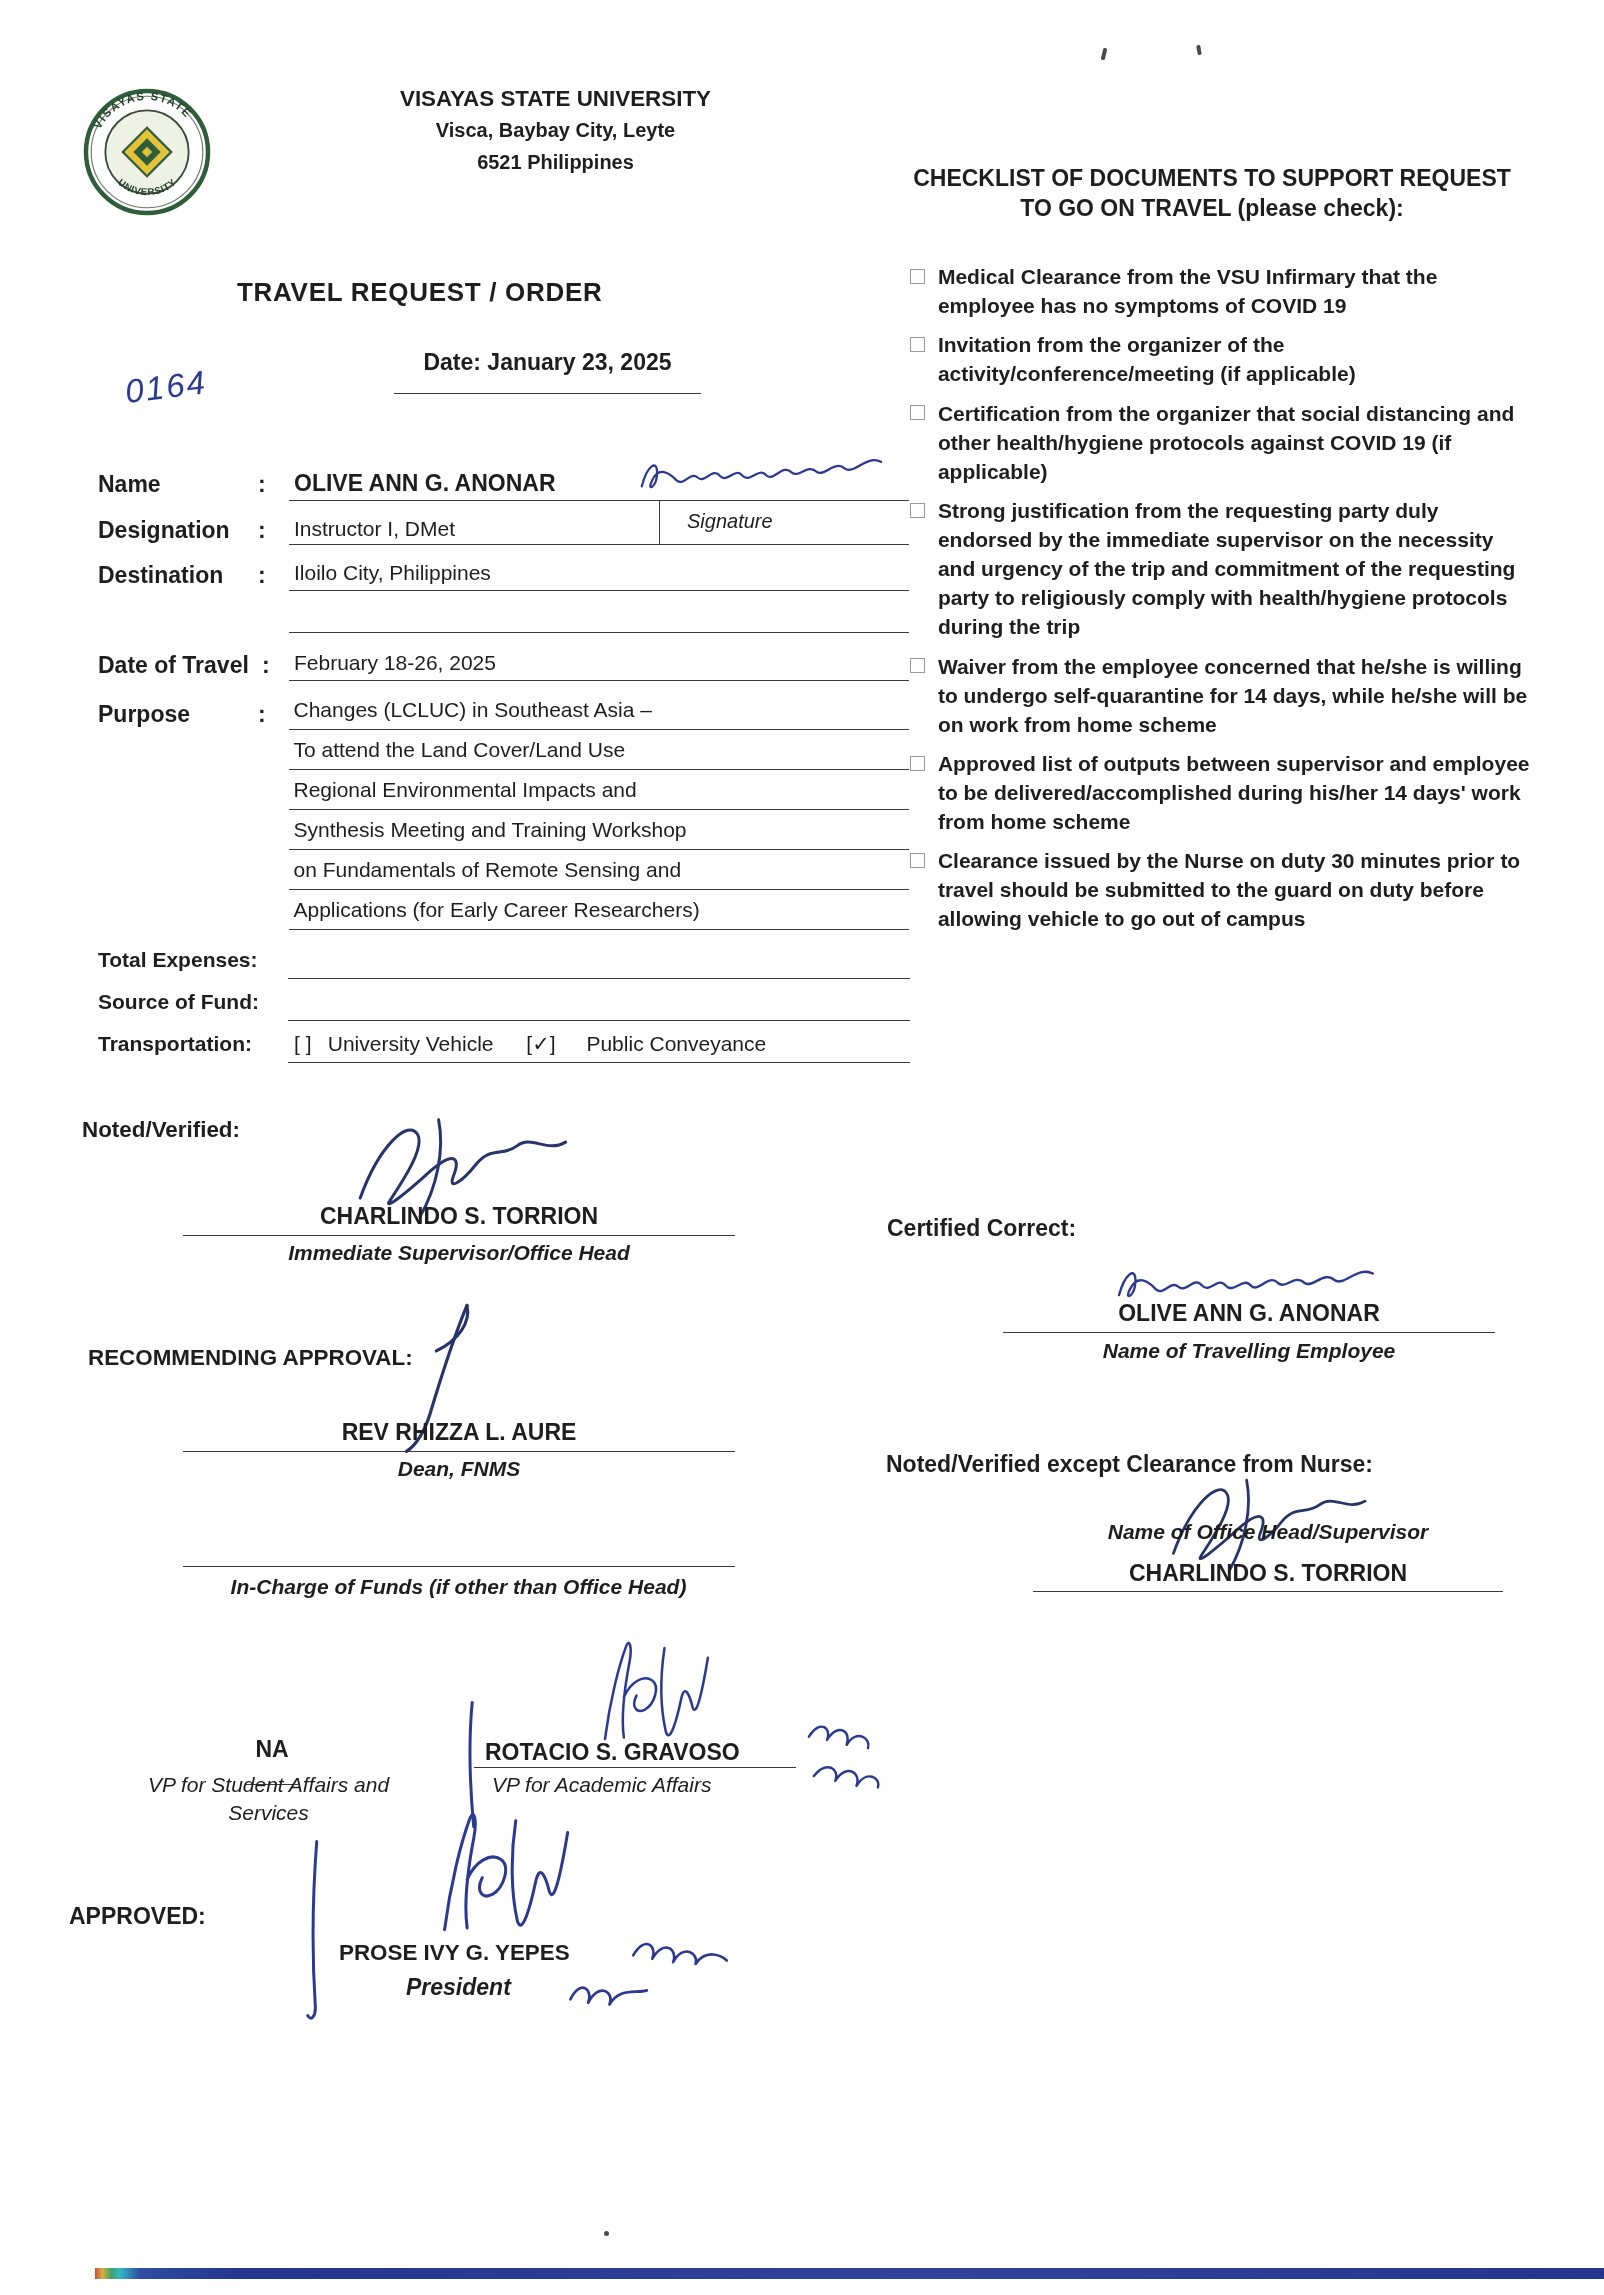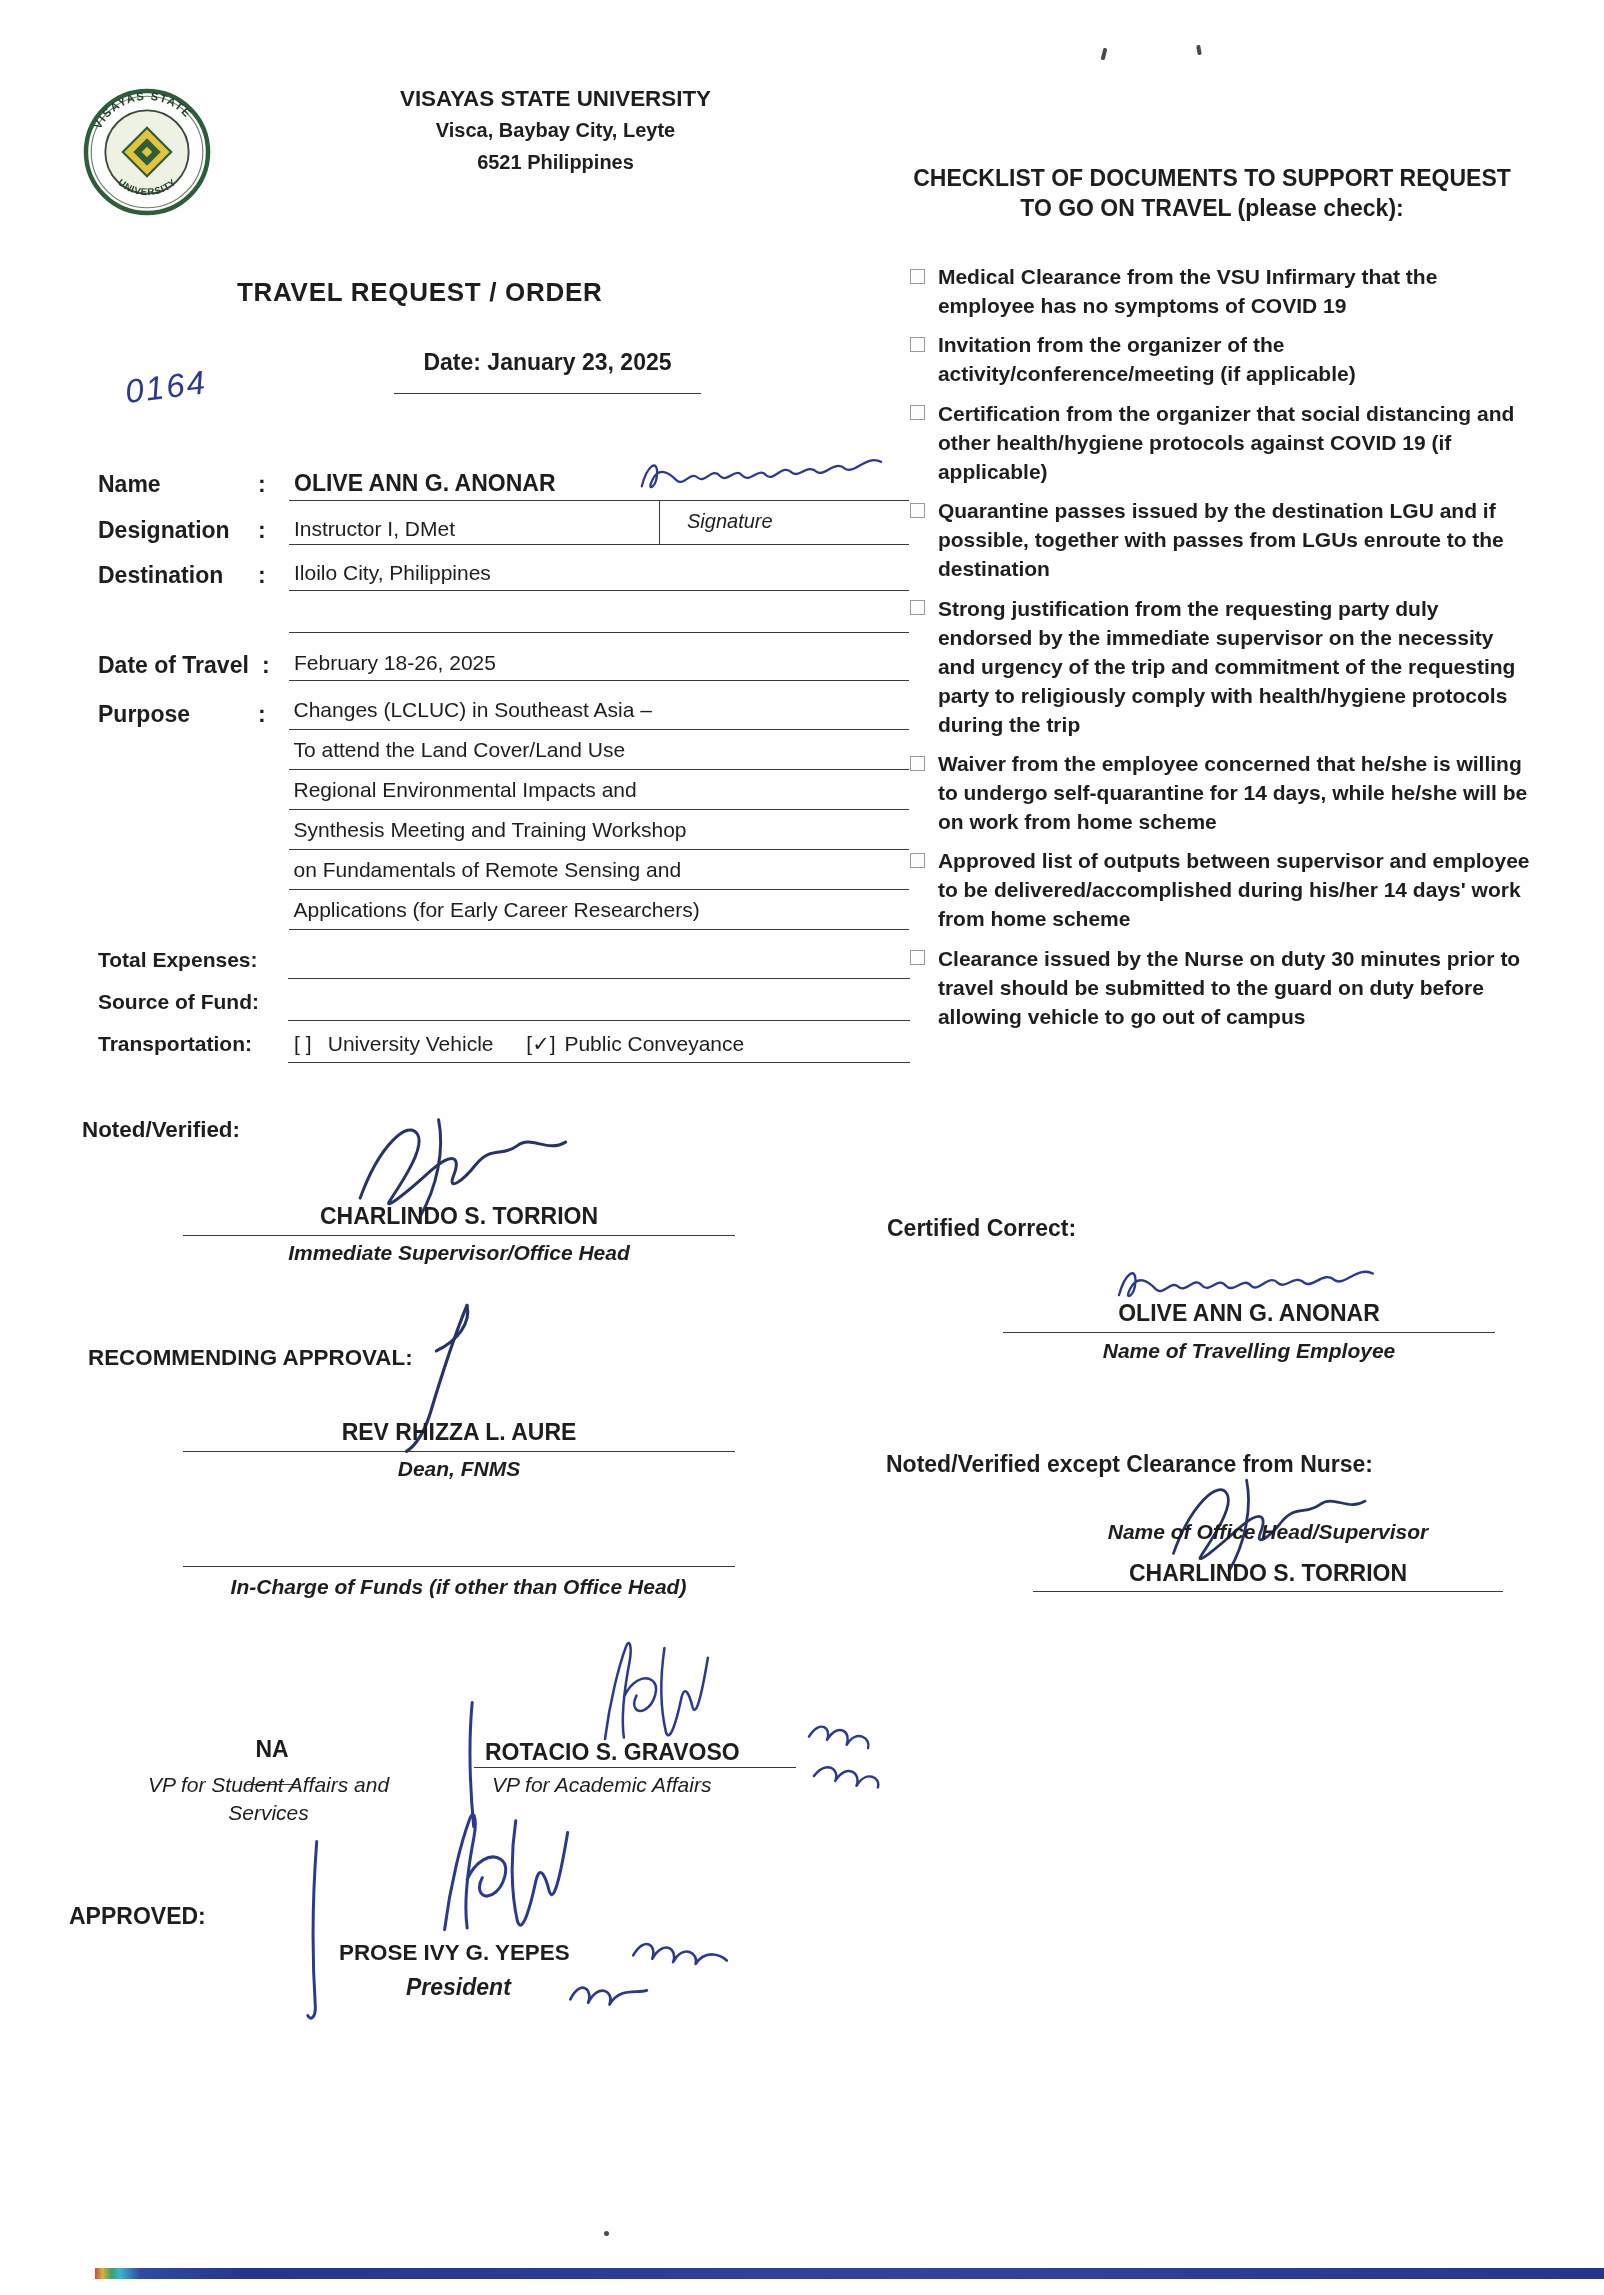--- a/index.html
+++ b/index.html
@@ -110,21 +110,21 @@
   <div class="abs line" style="left:288px;top:978px;width:622px"></div>
 
   <div class="abs b fs28" style="left:98px;top:990px">Source of Fund:</div>
   <div class="abs line" style="left:288px;top:1020px;width:622px"></div>
 
   <div class="abs b fs28" style="left:98px;top:1032px">Transportation:</div>
   <div class="abs fs28" style="left:294px;top:1032px">
     <span>[   ]</span>
     <span style="margin-left:10.4px">University Vehicle</span>
     <span style="margin-left:27px">[✓]</span>
-    <span style="margin-left:3px">Public Conveyance</span>
+    <span style="margin-left:25px">Public Conveyance</span>
   </div>
   <div class="abs line" style="left:288px;top:1062px;width:622px"></div>
 
   <div class="abs b fs30" style="left:82px;top:1117px">Noted/Verified:</div>
   <svg class="abs sig dark" style="left:349px;top:1105px" width="224" height="119" viewBox="0 0 300 140">
     <path stroke-width="4" d="M15,115 C40,45 80,8 92,30 C102,48 70,95 55,118 C45,133 75,110 110,78 C140,52 150,60 140,85 C132,105 150,95 170,70 C190,45 205,60 225,45 C245,30 265,55 290,40"></path>
     <path stroke-width="4" d="M120,10 C128,50 118,100 95,140"></path>
   </svg>
   <div class="abs b fs29 c" style="left:183px;top:1203px;width:552px">CHARLINDO S. TORRION</div>
   <div class="abs line" style="left:183px;top:1235px;width:552px"></div>
@@ -186,24 +186,20 @@
     <div class="chk-item">
       <span class="chk-box"></span>
       <span class="chk-text">Invitation from the organizer of the activity/conference/meeting (if applicable)</span>
     </div>
     <div class="chk-item">
       <span class="chk-box"></span>
       <span class="chk-text">Certification from the organizer that social distancing and other health/hygiene protocols against COVID 19 (if applicable)</span>
     </div>
     <div class="chk-item">
       <span class="chk-box"></span>
-      <span class="chk-text">Quarantine passes issued by the destination LGU and if possible, together with passes from LGUs enroute to the destination</span>
-    </div>
-    <div class="chk-item">
-      <span class="chk-box"></span>
       <span class="chk-text">Strong justification from the requesting party duly endorsed by the immediate supervisor on the necessity and urgency of the trip and commitment of the requesting party to religiously comply with health/hygiene protocols during the trip</span>
     </div>
     <div class="chk-item">
       <span class="chk-box"></span>
       <span class="chk-text">Waiver from the employee concerned that he/she is willing to undergo self-quarantine for 14 days, while he/she will be on work from home scheme</span>
     </div>
     <div class="chk-item">
       <span class="chk-box"></span>
       <span class="chk-text">Approved list of outputs between supervisor and employee to be delivered/accomplished during his/her 14 days' work from home scheme</span>
     </div>

